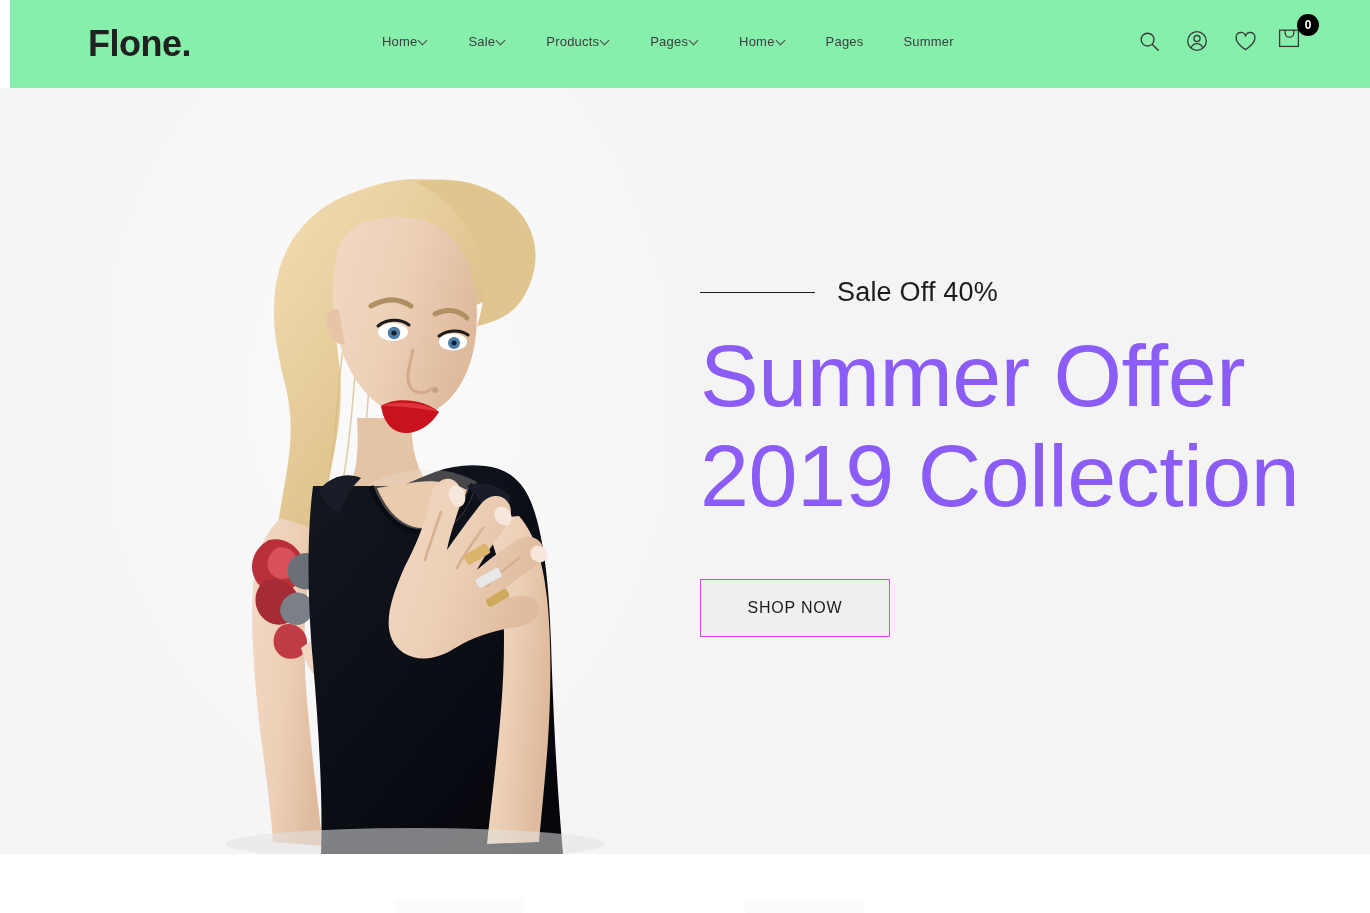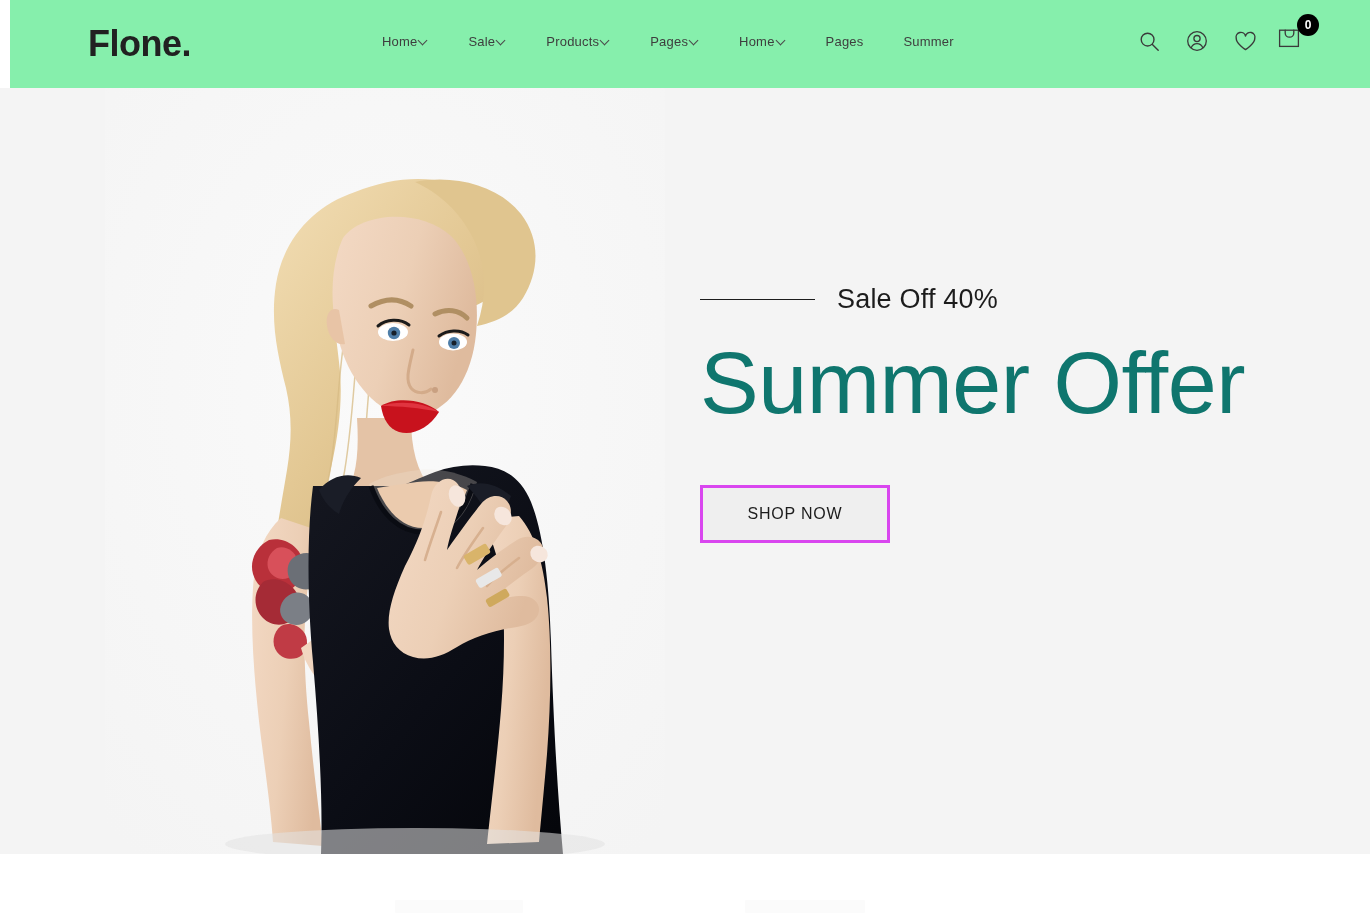--- a/index.html
+++ b/index.html
@@ -146,21 +146,21 @@
     width: 560px;
     height: 766px;
     overflow: hidden;
   }
   .hero-figure svg { display: block; }
 
   
   .hero-copy {
     position: absolute;
     left: 700px;
-    top: 195px;
+    top: 188px;
     width: 600px;
   }
 
   .eyebrow {
     display: flex;
     align-items: center;
     gap: 22px;
     margin-bottom: 12px;
   }
   .eyebrow-rule {
@@ -174,36 +174,36 @@
     font-weight: 400;
     color: #1c1c1c;
     letter-spacing: 0.2px;
     line-height: 32px;
     white-space: nowrap;
   }
 
   .hero-title {
     font-size: 88px;
     font-weight: 300;
-    color: #0f766e;
+    color: #8b5cf6;
     line-height: 1.14;
     letter-spacing: -0.5px;
     margin-top: 18px;
     white-space: nowrap;
   }
   .hero-title .line { display: block; }
 
   .shop-now {
     display: inline-flex;
     align-items: center;
     justify-content: center;
     margin-top: 52px;
     width: 190px;
     height: 58px;
-    border: 3px solid #d946ef;
+    border: 1px solid #d946ef;
     background: #efefef;
     color: #1c1c1c;
     font-size: 16px;
     letter-spacing: 0.8px;
     font-weight: 400;
     cursor: pointer;
     font-family: "Liberation Sans", sans-serif;
   }
 
   
@@ -417,20 +417,21 @@
 
     <div class="hero-copy">
 
       <div class="eyebrow">
         <span class="eyebrow-rule"></span>
         <span class="eyebrow-text">Sale Off 40%</span>
       </div>
 
       <h1 class="hero-title">
         <span class="line">Summer Offer</span>
+        <span class="line">2019 Collection</span>
       </h1>
 
       <button class="shop-now">SHOP NOW</button>
     </div>
   </section>
 
   <div class="below-fold">
     <div class="teaser a"></div>
     <div class="teaser b"></div>
   </div>

